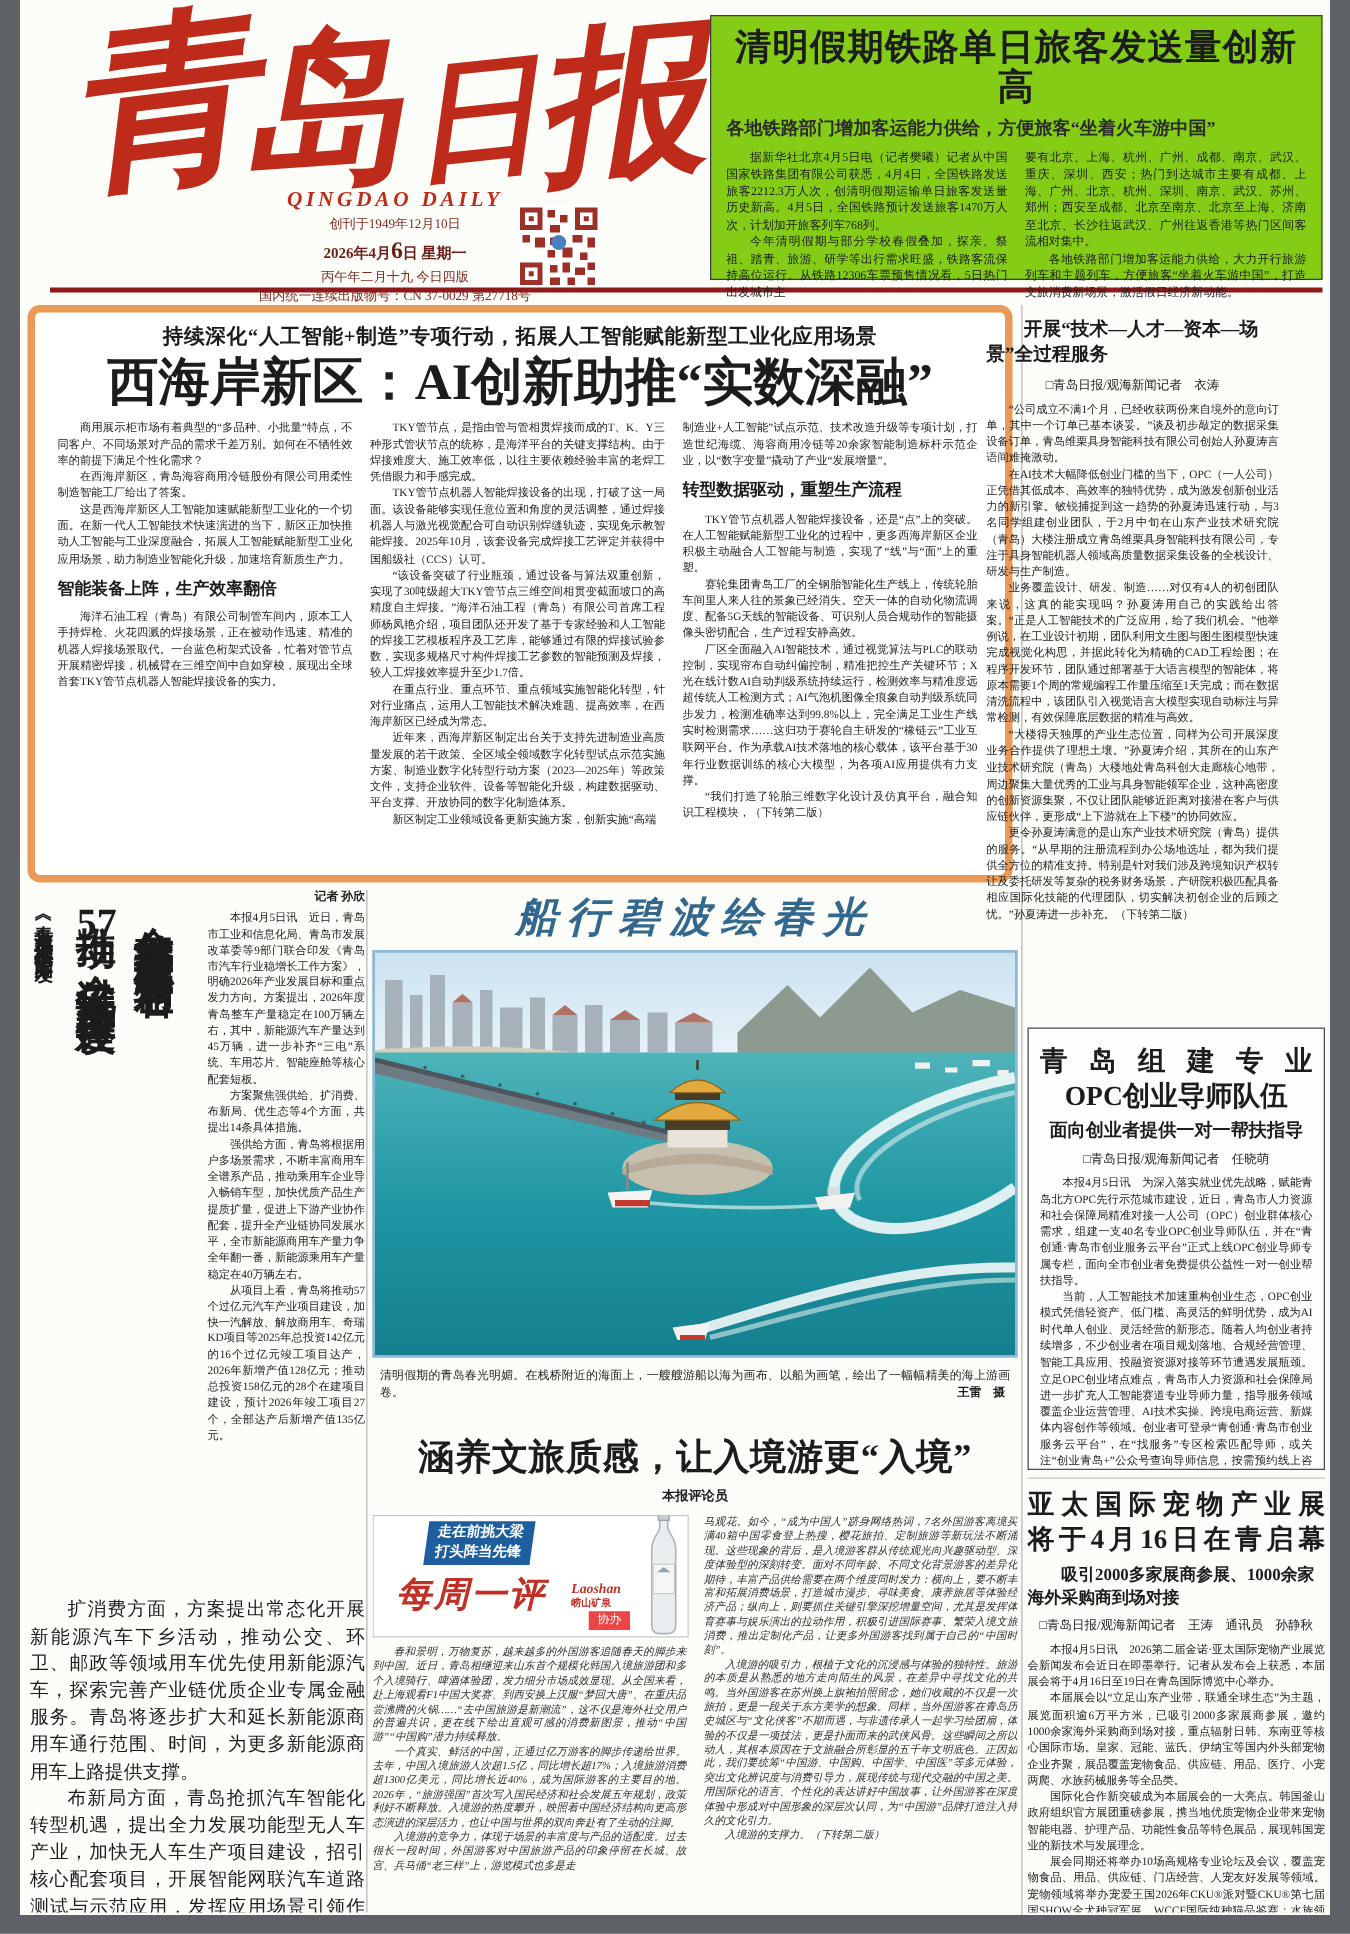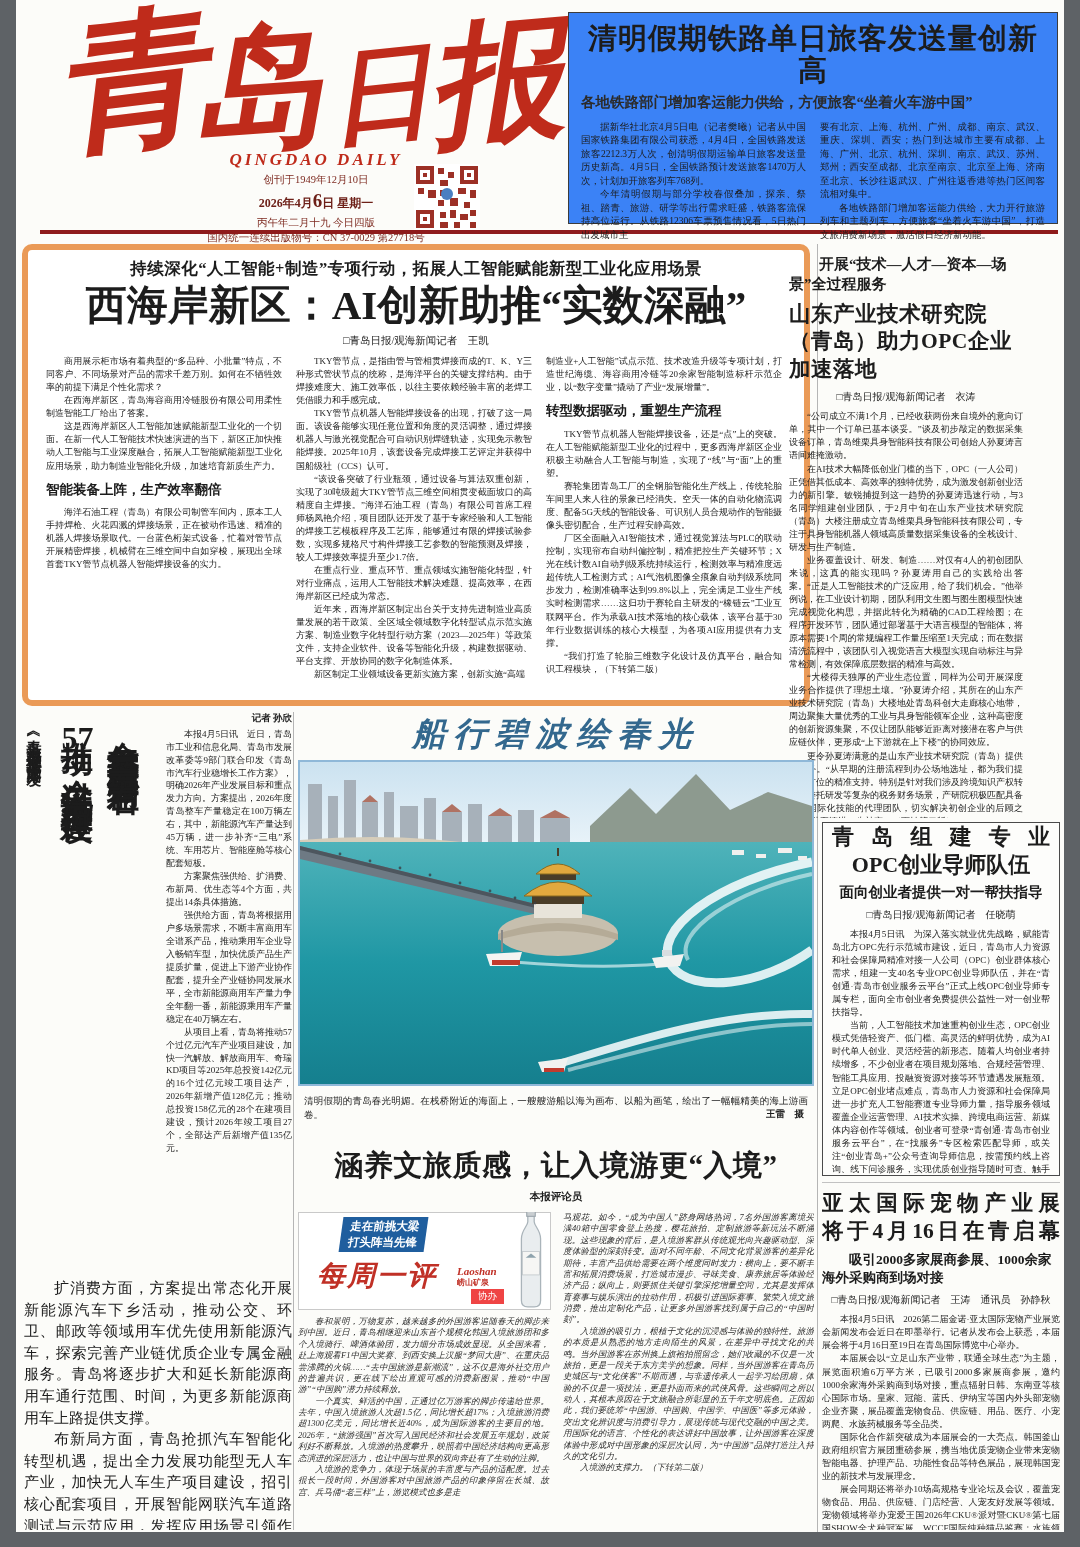--- a/index.html
+++ b/index.html
@@ -13,42 +13,42 @@
   
   .mast{left:20px;top:4px;width:540px;height:226px;}
   .mchar{position:absolute;color:#bf2b1b;font-weight:bold;font-style:italic;font-family:"DejaVu Serif",serif;line-height:1;}
   .mast-en{position:absolute;left:120px;top:146px;width:320px;text-align:center;color:#bf2b1b;font-weight:bold;font-size:17px;letter-spacing:3px;font-family:"Liberation Serif",serif;font-style:italic;}
   .minfo{position:absolute;left:120px;top:168px;width:320px;text-align:center;color:#7d2a20;font-size:10.5px;line-height:1.45;}
   .minfo .dateline{font-size:12px;font-weight:bold;color:#6d2018;}
   .minfo .bigday{font-size:19px;font-family:"Liberation Serif",serif;}
   .qr{position:absolute;left:378px;top:160px;width:66px;height:66px;}
   .redrule{left:24px;top:230px;width:1018px;height:4px;background:#8e1b1b;}
   
-  .railbox{left:552px;top:12px;width:490px;height:212px;border:1.5px solid #3c3c3c;background:#3b82f6;box-sizing:border-box;padding:10px 12px 8px;}
+  .railbox{left:552px;top:12px;width:490px;height:212px;border:1.5px solid #3c3c3c;background:#84cc16;box-sizing:border-box;padding:10px 12px 8px;}
   .rail-h{font-size:29px;font-weight:bold;text-align:center;letter-spacing:1px;line-height:1.1;}
   .rail-d{font-size:14.5px;text-align:left;color:#2b2b2b;margin-top:6px;font-weight:bold;}
   .railcols{display:flex;gap:14px;margin-top:9px;height:118px;overflow:hidden;}
   .railcol{width:226px;font-size:9.5px;line-height:1.42;}
   
   .mainbox{left:6px;top:244px;width:788px;height:462px;border:6px solid #ea9a57;border-radius:10px;background:#fff;box-sizing:border-box;padding:8px 18px;}
   .main-k{text-align:center;font-size:16.5px;font-weight:bold;letter-spacing:.5px;}
   .main-h{text-align:center;font-size:41px;font-weight:bold;letter-spacing:0px;line-height:1.15;margin-top:2px;}
   .main-b{text-align:center;font-size:10.5px;margin-top:5px;color:#222;}
   .mcols{display:flex;gap:14px;margin-top:7px;}
   .mcol{width:236px;height:336px;overflow:hidden;font-size:9px;line-height:1.45;}
   .subhead{font-weight:bold;font-size:13.5px;margin:7px 0;text-indent:0;}
   
   .vline-r{left:801px;top:244px;width:1px;height:1288px;background:#b5b5b5;}
   .vline-l{left:277px;top:712px;width:1px;height:818px;background:#b5b5b5;}
   .sdtr{left:773px;top:254px;width:234px;height:564px;overflow:hidden;}
   .sdtr-k{font-size:15px;font-weight:bold;text-indent:2em;line-height:1.35;}
   .sdtr-h{font-size:21.5px;font-weight:bold;line-height:1.3;margin-top:6px;letter-spacing:.5px;}
   .byline{font-size:10px;text-align:center;margin:6px 0;color:#222;}
   .body9{font-size:9px;line-height:1.45;}
-  .opcbox{left:806px;top:822px;width:238px;height:354px;border:1.5px solid #4a4a4a;box-sizing:border-box;padding:0 9px;overflow:hidden;background:#fdfdfb;}
+  .opcbox{left:806px;top:822px;width:238px;height:354px;border:1.5px solid #4a4a4a;box-sizing:border-box;padding:12px 9px;overflow:hidden;background:#fdfdfb;}
   .spread{text-align:justify;text-align-last:justify;}
   .opc-h{font-size:22px;font-weight:bold;line-height:1.25;}
   .opc-d{font-size:14.5px;font-weight:bold;text-align:center;margin-top:5px;}
   .petsep{left:806px;top:1182px;width:238px;height:1px;background:#c2c2c2;}
   .pet{left:806px;top:1190px;width:238px;height:340px;overflow:hidden;}
   .pet-h{font-size:21.5px;font-weight:bold;line-height:1.3;}
   .pet-d{font-size:13.5px;font-weight:bold;text-indent:2em;line-height:1.35;margin-top:5px;}
   
   .auto{left:8px;top:712px;width:268px;height:820px;}
   .vrl{writing-mode:vertical-rl;}
@@ -146,21 +146,20 @@
       <div class="railcol">
           <p class="para flush">要有北京、上海、杭州、广州、成都、南京、武汉、重庆、深圳、西安；热门到达城市主要有成都、上海、广州、北京、杭州、深圳、南京、武汉、苏州、郑州；西安至成都、北京至南京、北京至上海、济南至北京、长沙往返武汉、广州往返香港等热门区间客流相对集中。</p>
           <p class="para">各地铁路部门增加客运能力供给，大力开行旅游列车和主题列车，方便旅客“坐着火车游中国”，打造文旅消费新场景，激活假日经济新动能。</p>
         </div>
     </div>
   </div>
 
   <div class="abs mainbox">
     <div class="main-k">持续深化“人工智能+制造”专项行动，拓展人工智能赋能新型工业化应用场景</div>
     <div class="main-h">西海岸新区：AI创新助推“实数深融”</div>
-    <div class="main-b">□青岛日报/观海新闻记者　王凯</div>
     <div class="mcols">
       <div class="mcol">
         <div>
             <p class="para">商用展示柜市场有着典型的“多品种、小批量”特点，不同客户、不同场景对产品的需求千差万别。如何在不牺牲效率的前提下满足个性化需求？</p>
             <p class="para">在西海岸新区，青岛海容商用冷链股份有限公司用柔性制造智能工厂给出了答案。</p>
             <p class="para">这是西海岸新区人工智能加速赋能新型工业化的一个切面。在新一代人工智能技术快速演进的当下，新区正加快推动人工智能与工业深度融合，拓展人工智能赋能新型工业化应用场景，助力制造业智能化升级，加速培育新质生产力。</p>
           </div>
         <div class="subhead">智能装备上阵，生产效率翻倍</div>
         <div>
             <p class="para">海洋石油工程（青岛）有限公司制管车间内，原本工人手持焊枪、火花四溅的焊接场景，正在被动作迅速、精准的机器人焊接场景取代。一台蓝色桁架式设备，忙着对管节点开展精密焊接，机械臂在三维空间中自如穿梭，展现出全球首套TKY管节点机器人智能焊接设备的实力。</p>
@@ -187,21 +186,20 @@
           </div>
       </div>
     </div>
   </div>
 
   <div class="abs vline-r"></div>
   <div class="abs vline-l"></div>
 
   <div class="abs sdtr">
     <div class="sdtr-k">开展“技术—人才—资本—场景”全过程服务</div>
-    <div class="sdtr-h">山东产业技术研究院（青岛）助力OPC企业加速落地</div>
     <div class="byline">□青岛日报/观海新闻记者　衣涛</div>
     <div class="body9">
         <p class="para">“公司成立不满1个月，已经收获两份来自境外的意向订单，其中一个订单已基本谈妥。”谈及初步敲定的数据采集设备订单，青岛维栗具身智能科技有限公司创始人孙夏涛言语间难掩激动。</p>
         <p class="para">在AI技术大幅降低创业门槛的当下，OPC（一人公司）正凭借其低成本、高效率的独特优势，成为激发创新创业活力的新引擎。敏锐捕捉到这一趋势的孙夏涛迅速行动，与3名同学组建创业团队，于2月中旬在山东产业技术研究院（青岛）大楼注册成立青岛维栗具身智能科技有限公司，专注于具身智能机器人领域高质量数据采集设备的全栈设计、研发与生产制造。</p>
         <p class="para">业务覆盖设计、研发、制造……对仅有4人的初创团队来说，这真的能实现吗？孙夏涛用自己的实践给出答案。“正是人工智能技术的广泛应用，给了我们机会。”他举例说，在工业设计初期，团队利用文生图与图生图模型快速完成视觉化构思，并据此转化为精确的CAD工程绘图；在程序开发环节，团队通过部署基于大语言模型的智能体，将原本需要1个周的常规编程工作量压缩至1天完成；而在数据清洗流程中，该团队引入视觉语言大模型实现自动标注与异常检测，有效保障底层数据的精准与高效。</p>
         <p class="para">“大楼得天独厚的产业生态位置，同样为公司开展深度业务合作提供了理想土壤。”孙夏涛介绍，其所在的山东产业技术研究院（青岛）大楼地处青岛科创大走廊核心地带，周边聚集大量优秀的工业与具身智能领军企业，这种高密度的创新资源集聚，不仅让团队能够近距离对接潜在客户与供应链伙伴，更形成“上下游就在上下楼”的协同效应。</p>
         <p class="para">更令孙夏涛满意的是山东产业技术研究院（青岛）提供的服务。“从早期的注册流程到办公场地选址，都为我们提供全方位的精准支持。特别是针对我们涉及跨境知识产权转让及委托研发等复杂的税务财务场景，产研院积极匹配具备相应国际化技能的代理团队，切实解决初创企业的后顾之忧。”孙夏涛进一步补充。（下转第二版）</p>
       </div>
   </div>
 

